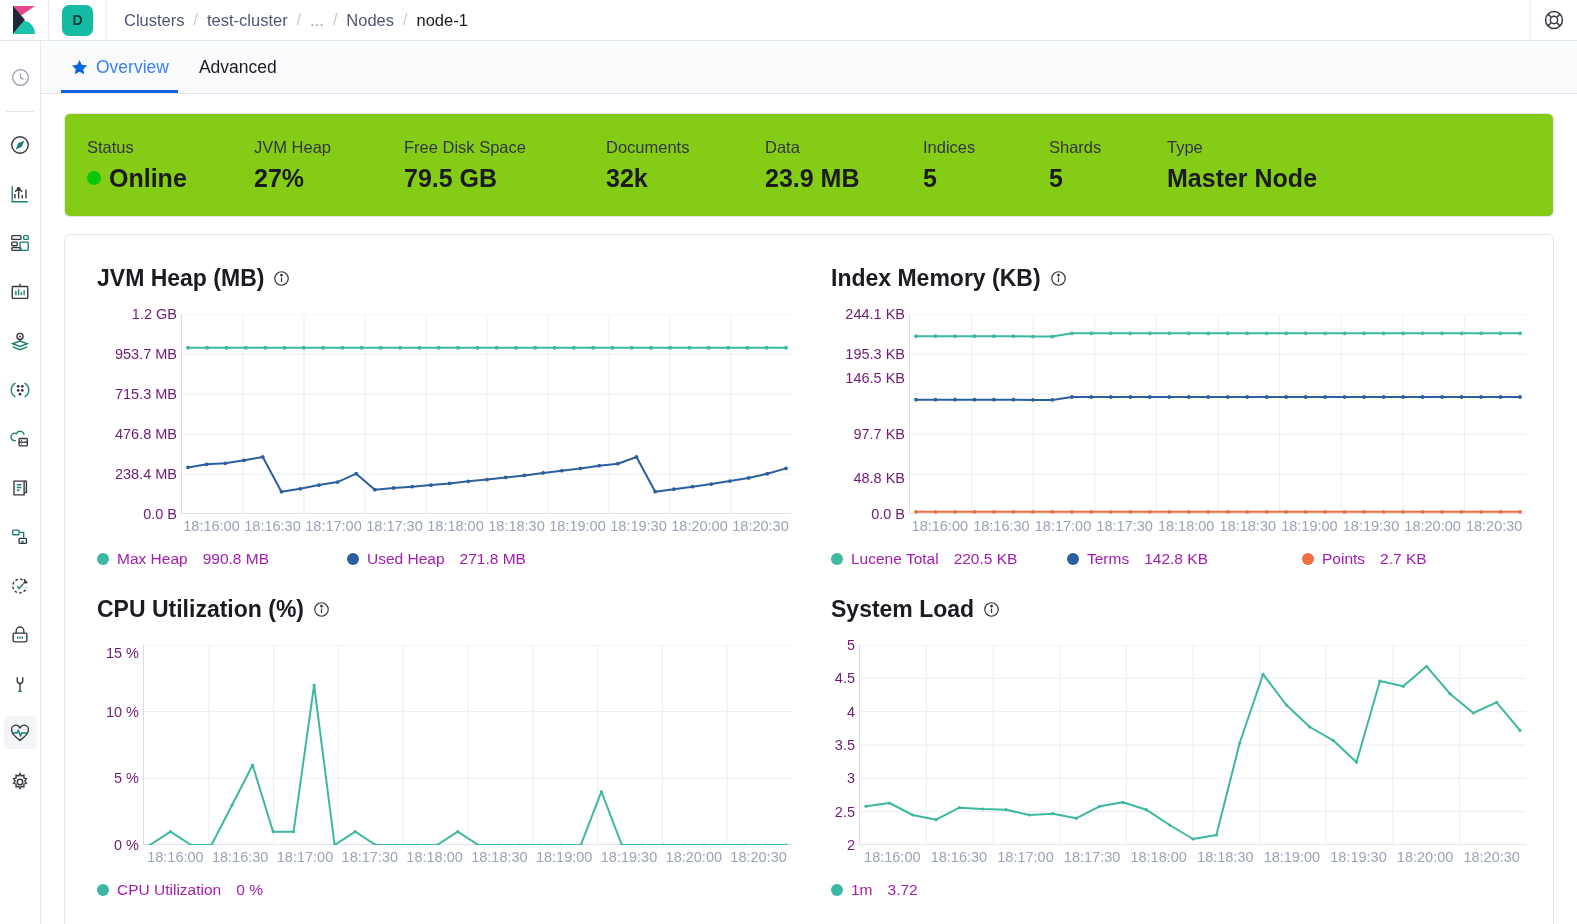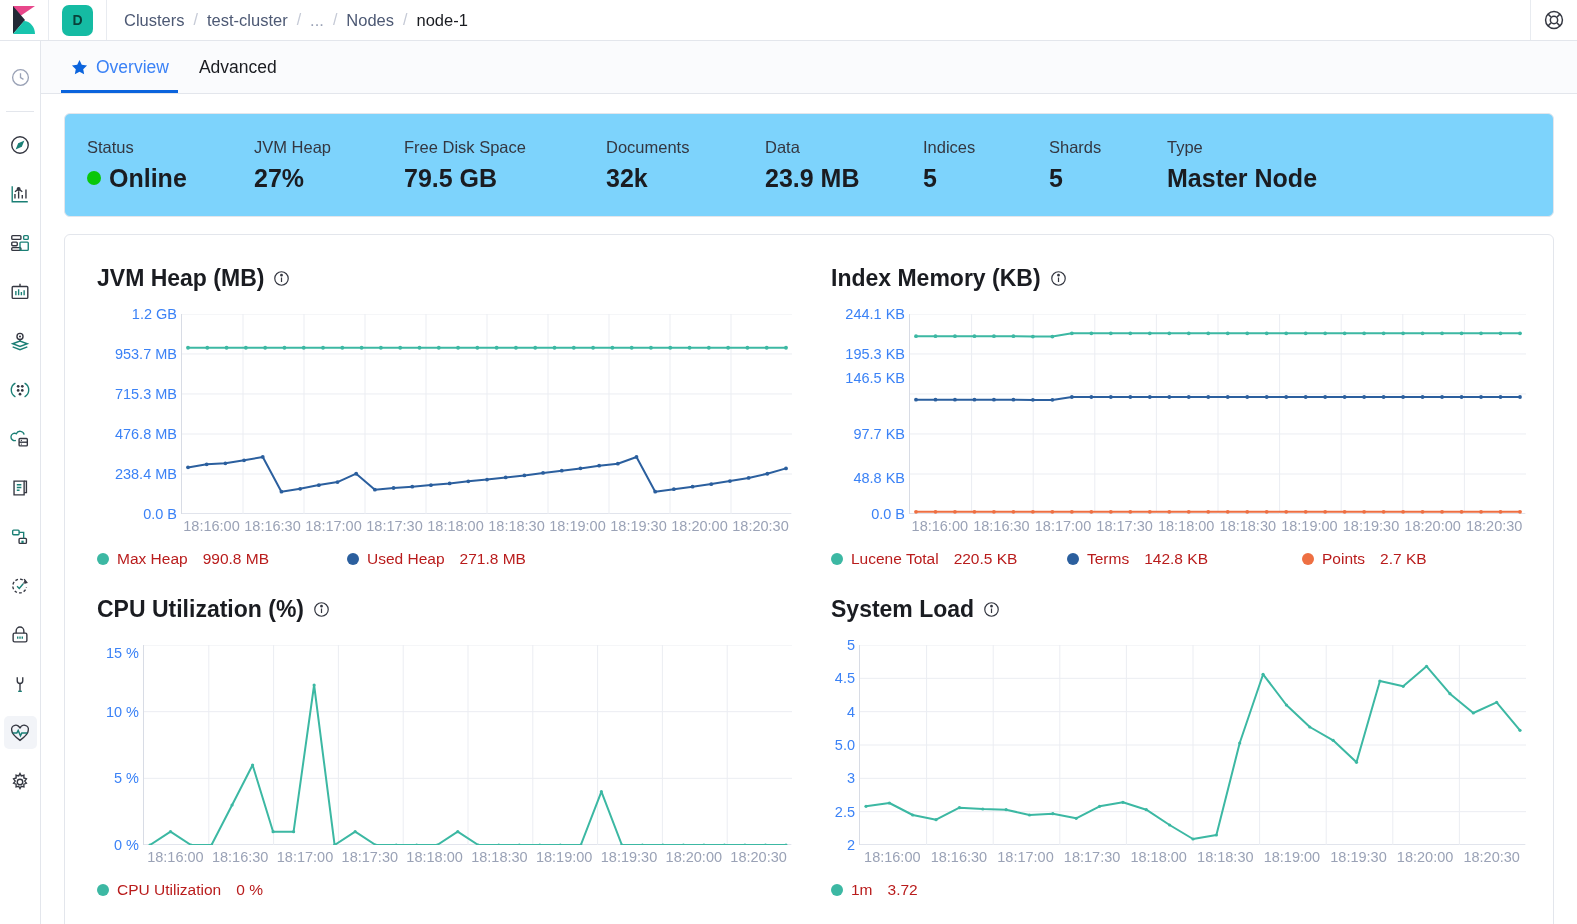--- a/index.html
+++ b/index.html
@@ -52,45 +52,45 @@
             display: flex; align-items: flex-end; padding-left: 20px; }
   .tab { display: flex; align-items: center; gap: 7px; height: 51px; padding: 0 9px;
          font-size: 17.5px; color: #1a1c21; }
   .tab.active { color: #3b82f6; box-shadow: inset 0 -3px 0 #0b64dd; font-weight: normal; }
   .tab + .tab { margin-left: 12px; }
 
   .content { padding: 19px 23px 0 23px; }
 
   
   .summary {
-    border: 1px solid #e3e6ec; border-radius: 6px; background: #7dd3fc;
+    border: 1px solid #e3e6ec; border-radius: 6px; background: #84cc16;
     height: 104px; display: flex; align-items: center; padding: 0 22px;
   }
   .sm-item { display: flex; flex-direction: column; justify-content: center; }
   .sm-label { font-size: 16.5px; color: #343741; margin-bottom: 7px; }
   .sm-value { font-size: 25px; font-weight: bold; color: #1a1c21; display: flex; align-items: center; gap: 8px; }
   .dot-online { width: 14px; height: 14px; border-radius: 50%; background: #0ac70a; display: inline-block; }
 
   
   .charts-panel {
     margin-top: 17px; border: 1px solid #e3e6ec; border-radius: 6px; background: #fff;
     padding: 16px 10px 0 10px; height: 706px; overflow: hidden;
   }
   .chart-row { display: flex; }
   .chart-cell { width: 50%; padding: 14px 12px 0 22px; }
   .chart-title { font-size: 23px; font-weight: bold; color: #1a1c21; display: flex; align-items: center; gap: 9px; }
   .info-ico { display: inline-flex; }
   .chart-area { position: relative; margin-top: 22px; height: 212px; }
   .ylabels { position: absolute; left: 0; top: 0; height: 200px; width: 82px; }
-  .ylab { position: absolute; right: 4px; font-size: 14.5px; color: #3b82f6; transform: translateY(-50%); white-space: nowrap; }
+  .ylab { position: absolute; right: 4px; font-size: 14.5px; color: #701a75; transform: translateY(-50%); white-space: nowrap; }
   .plot { position: absolute; top: 0; bottom: 12px; border-left: 1px solid #d8dce5; border-bottom: 1px solid #d8dce5; }
   .plot svg { display: block; }
   .xlabels { position: absolute; height: 20px; }
   .xlab { position: absolute; font-size: 14.5px; color: #9aa2b6; transform: translateX(-50%); white-space: nowrap; }
-  .legend { display: flex; margin-top: 24px; font-size: 15.5px; color: #b91c1c; }
+  .legend { display: flex; margin-top: 24px; font-size: 15.5px; color: #a21caf; }
   .lg-item { display: flex; align-items: center; gap: 8px; }
   .lg-dot { width: 12px; height: 12px; border-radius: 50%; display: inline-block; }
   .lg-name { }
   .lg-val { margin-left: 7px; }
 </style>
 </head>
 <body>
 
 <div class="header">
   <div class="logo-wrap">
@@ -705,21 +705,21 @@
                   <path d="M12 10.6 V17"></path>
                   <circle cx="12" cy="7.4" r="1.1" fill="#343741"></circle>
               </svg>
             </span>
           </div>
           <div class="chart-area">
               <div class="ylabels" style="width: 28px;">
                 <div class="ylab" style="top: 0px;">5</div>
                 <div class="ylab" style="top: 33.3333px;">4.5</div>
                 <div class="ylab" style="top: 66.6667px;">4</div>
-                <div class="ylab" style="top: 100px;">5.0</div>
+                <div class="ylab" style="top: 100px;">3.5</div>
                 <div class="ylab" style="top: 133.333px;">3</div>
                 <div class="ylab" style="top: 166.667px;">2.5</div>
                 <div class="ylab" style="top: 200px;">2</div>
               </div>
               <div class="plot" style="left: 28px; width: 666px;">
                 <svg width="666" height="200">
                   <line x1="0" x2="666" y1="0" y2="0" stroke="#ebedf2"></line>
                   <line x1="0" x2="666" y1="33.333333333333314" y2="33.333333333333314" stroke="#ebedf2"></line>
                   <line x1="0" x2="666" y1="66.66666666666669" y2="66.66666666666669" stroke="#ebedf2"></line>
                   <line x1="0" x2="666" y1="100" y2="100" stroke="#ebedf2"></line>

